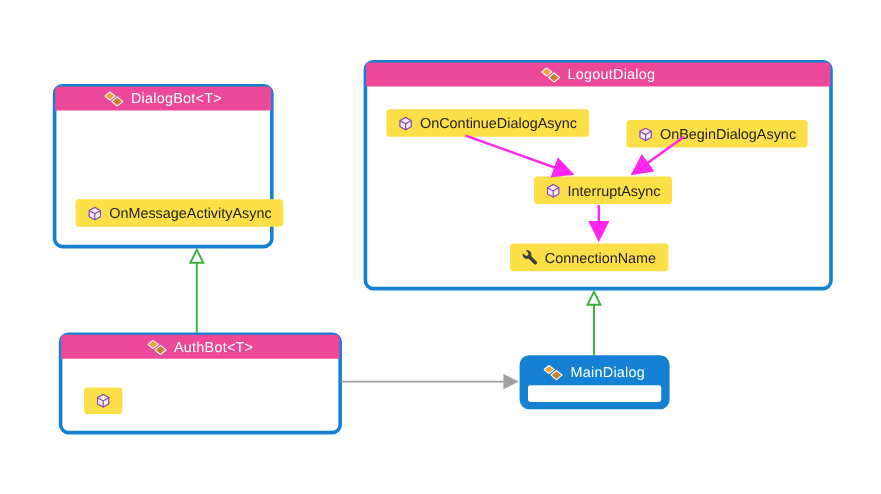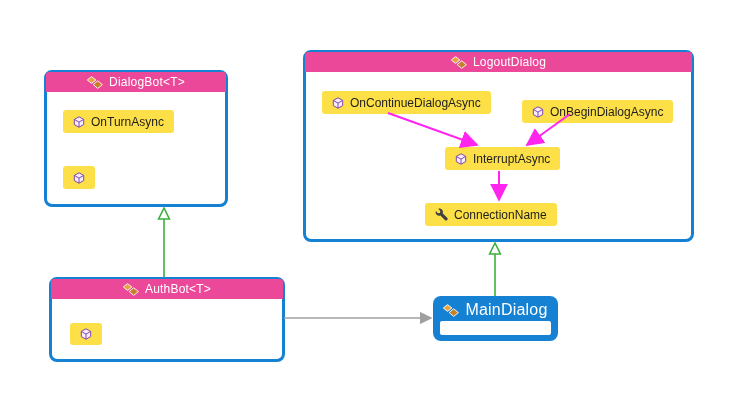--- a/index.html
+++ b/index.html
@@ -68,36 +68,28 @@
   <div class="node" style="left:44px;top:70px;width:184px;height:137px;">
     <div class="node-header">
       <span class="hdr-ic">
         <svg width="16" height="13" viewBox="0 0 16 13">
             <polygon points="4.5,0.6 8.9,4 4.5,7.4 0.3,4" fill="#eba33c" stroke="#ffffff" stroke-width="0.9"></polygon>
             <polygon points="10.7,4.8 15.4,8.6 10.7,12.4 6.2,8.6" fill="#c9802b" stroke="#ffffff" stroke-width="0.9"></polygon>
           </svg>
       </span>
       <span>DialogBot&lt;T&gt;</span>
     </div>
-    <div class="member" style="left:16px;top:37px;">
-      <span class="ic">
-        <svg width="12" height="12" viewBox="0 0 12 12">
-            <polygon points="6,0.8 10.7,3.4 10.7,8.6 6,11.2 1.3,8.6 1.3,3.4" fill="#f6effb" stroke="#8347ad" stroke-width="1"></polygon>
-            <path d="M1.3,3.4 L6,6.1 L10.7,3.4 M6,6.1 L6,11.2" fill="none" stroke="#8347ad" stroke-width="1"></path>
-          </svg>
-      </span>
-      <span>OnTurnAsync</span>
-    </div>
     <div class="member" style="left:16px;top:93px;">
       <span class="ic">
         <svg width="12" height="12" viewBox="0 0 12 12">
             <polygon points="6,0.8 10.7,3.4 10.7,8.6 6,11.2 1.3,8.6 1.3,3.4" fill="#f6effb" stroke="#8347ad" stroke-width="1"></polygon>
             <path d="M1.3,3.4 L6,6.1 L10.7,3.4 M6,6.1 L6,11.2" fill="none" stroke="#8347ad" stroke-width="1"></path>
           </svg>
       </span>
+      <span>OnMessageActivityAsync</span>
     </div>
   </div>
 
   <div class="node" style="left:303px;top:50px;width:391px;height:192px;">
     <div class="node-header">
       <span class="hdr-ic">
         <svg width="16" height="13" viewBox="0 0 16 13">
             <polygon points="4.5,0.6 8.9,4 4.5,7.4 0.3,4" fill="#eba33c" stroke="#ffffff" stroke-width="0.9"></polygon>
             <polygon points="10.7,4.8 15.4,8.6 10.7,12.4 6.2,8.6" fill="#c9802b" stroke="#ffffff" stroke-width="0.9"></polygon>
           </svg>
@@ -155,21 +147,21 @@
       <span class="ic">
         <svg width="12" height="12" viewBox="0 0 12 12">
             <polygon points="6,0.8 10.7,3.4 10.7,8.6 6,11.2 1.3,8.6 1.3,3.4" fill="#f6effb" stroke="#8347ad" stroke-width="1"></polygon>
             <path d="M1.3,3.4 L6,6.1 L10.7,3.4 M6,6.1 L6,11.2" fill="none" stroke="#8347ad" stroke-width="1"></path>
           </svg>
       </span>
     </div>
   </div>
 
   <div class="node-solid" style="left:433px;top:296px;width:125px;height:45px;">
-    <div class="node-header" style="color:#ffffff;font-size:16px;text-align:right;">
+    <div class="node-header" style="color:#ffffff;font-size:12px;text-align:right;">
       <span class="hdr-ic">
         <svg width="16" height="13" viewBox="0 0 16 13">
             <polygon points="4.5,0.6 8.9,4 4.5,7.4 0.3,4" fill="#eba33c" stroke="#ffffff" stroke-width="0.9"></polygon>
             <polygon points="10.7,4.8 15.4,8.6 10.7,12.4 6.2,8.6" fill="#c9802b" stroke="#ffffff" stroke-width="0.9"></polygon>
           </svg>
       </span>
       <span>MainDialog</span>
     </div>
     <div class="inner-blank" style="left:7px;top:25px;width:111px;height:14px;"></div>
   </div>

